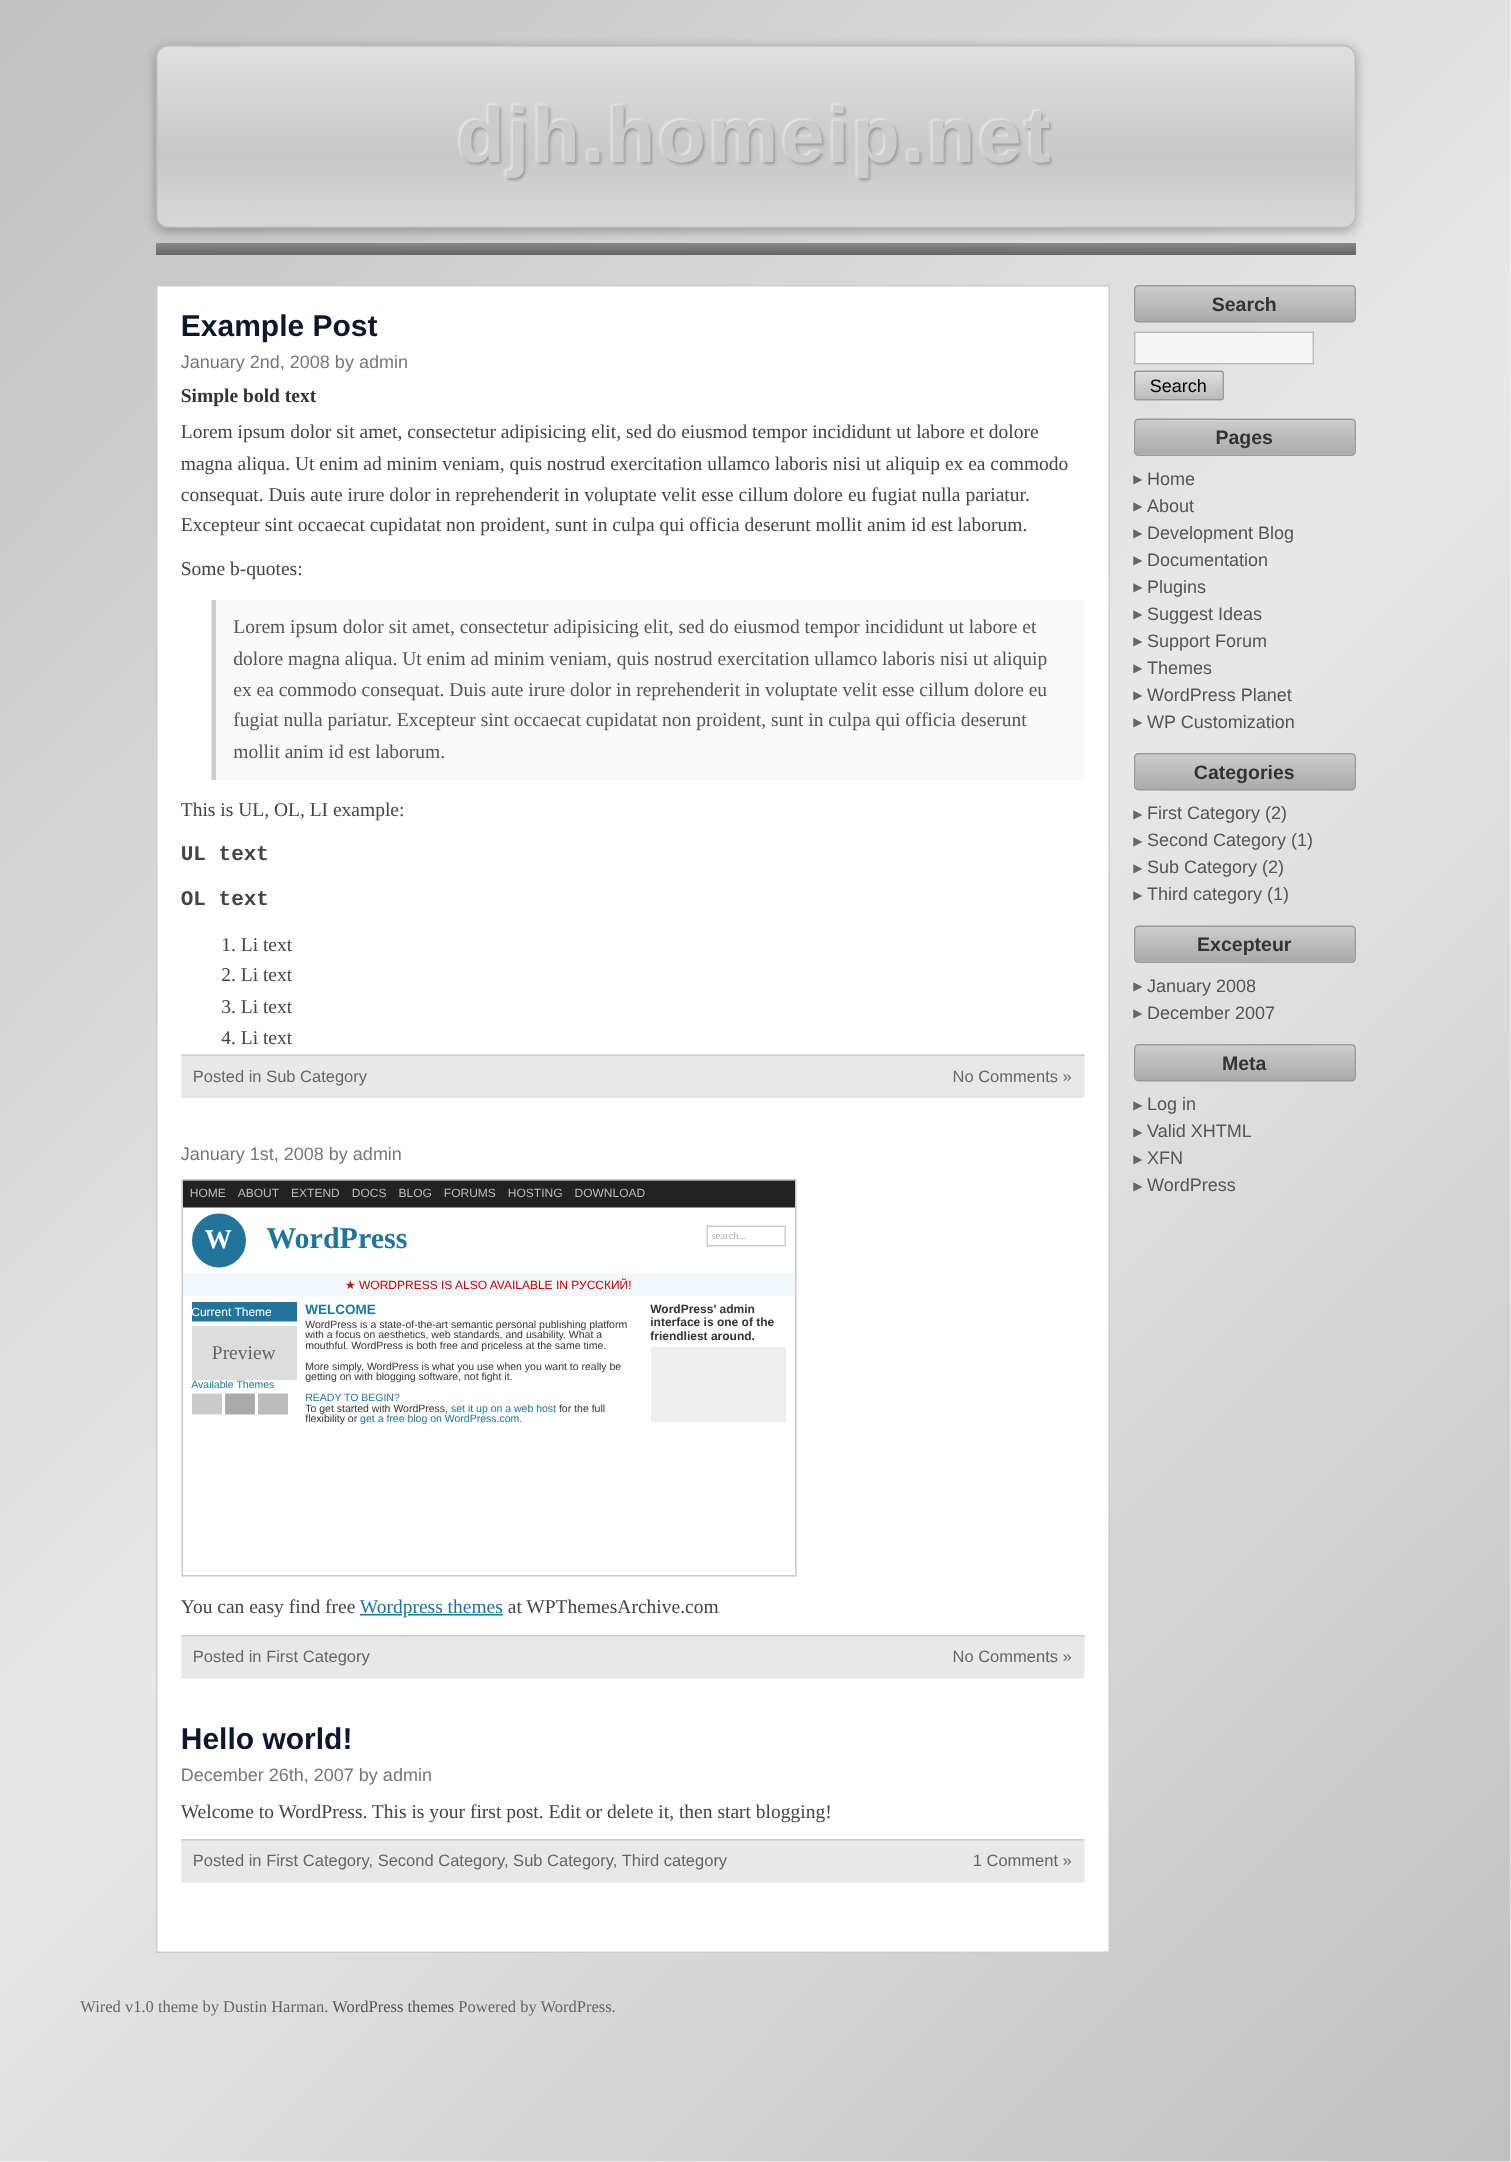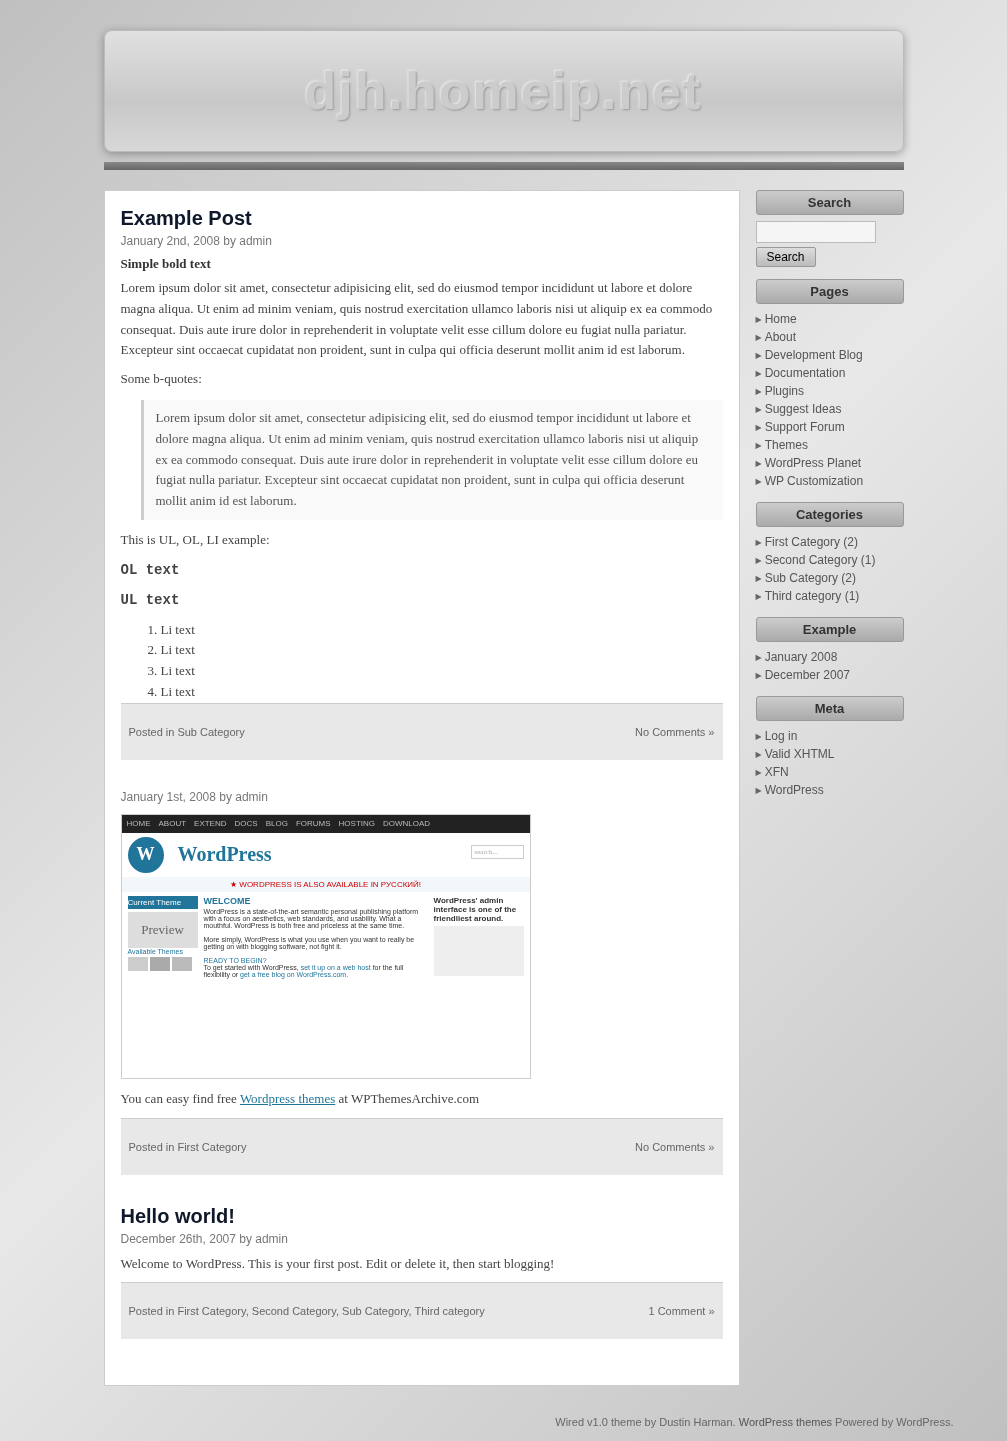--- a/index.html
+++ b/index.html
@@ -86,21 +86,21 @@
       margin: 10px 0 10px 20px;
       padding: 8px 12px;
       background: #f9f9f9;
       font-size: 13px;
       line-height: 1.6;
       color: #555;
     }
     .post-footer {
       background: #e8e8e8;
       border-top: 1px solid #ccc;
-      padding: 22px 8px;
+      padding: 8px 8px;
       font-size: 11px;
       color: #666;
       display: flex;
       justify-content: space-between;
       font-family: Arial, sans-serif;
     }
     ol.ol-list { margin-left: 40px; }
     .list-label { font-weight: bold; font-family: 'Courier New', monospace; font-size: 14px; margin-bottom: 4px; }
     .wp-logo-circle {
       width: 36px;
@@ -170,25 +170,25 @@
       display: flex;
       align-items: center;
       gap: 3px;
     }
     .sidebar-list li a::before {
       content: "▶";
       font-size: 8px;
       color: #666;
     }
     #footer {
-      text-align: right;
+      text-align: left;
       padding: 10px;
       font-size: 11px;
       color: #666;
-      font-family: Liberation Sans, sans-serif;
+      font-family: Liberation Serif, serif;
     }
     #footer a { color: #555; text-decoration: none; }
     .wp-img-container {
       margin: 10px 0;
       border: 1px solid #ccc;
       width: 410px;
       height: 265px;
       background: #eee;
       overflow: hidden;
     }
@@ -261,22 +261,22 @@
 
       <div class="post">
         <div class="post-title">Example Post</div>
         <div class="post-meta">January 2nd, 2008 by admin</div>
         <div class="bold-text">Simple bold text</div>
         <div class="post-content">
           <p>Lorem ipsum dolor sit amet, consectetur adipisicing elit, sed do eiusmod tempor incididunt ut labore et dolore magna aliqua. Ut enim ad minim veniam, quis nostrud exercitation ullamco laboris nisi ut aliquip ex ea commodo consequat. Duis aute irure dolor in reprehenderit in voluptate velit esse cillum dolore eu fugiat nulla pariatur. Excepteur sint occaecat cupidatat non proident, sunt in culpa qui officia deserunt mollit anim id est laborum.</p>
           <p>Some b-quotes:</p>
           <blockquote>Lorem ipsum dolor sit amet, consectetur adipisicing elit, sed do eiusmod tempor incididunt ut labore et dolore magna aliqua. Ut enim ad minim veniam, quis nostrud exercitation ullamco laboris nisi ut aliquip ex ea commodo consequat. Duis aute irure dolor in reprehenderit in voluptate velit esse cillum dolore eu fugiat nulla pariatur. Excepteur sint occaecat cupidatat non proident, sunt in culpa qui officia deserunt mollit anim id est laborum.</blockquote>
           <p>This is UL, OL, LI example:</p>
+          <p class="list-label">UL text</p>
           <p class="list-label">OL text</p>
-          <p class="list-label">UL text</p>
           <ol class="ol-list">
             <li>Li text</li>
             <li>Li text</li>
             <li>Li text</li>
             <li>Li text</li>
           </ol>
         </div>
         <div class="post-footer">
           <span>Posted in Sub Category</span>
           <span>No Comments »</span>
@@ -411,21 +411,21 @@
           <li>
               <a href="#">Sub Category (2)</a>
             </li>
           <li>
               <a href="#">Third category (1)</a>
             </li>
         </ul>
       </div>
 
       <div class="sidebar-box">
-        <div class="sidebar-header">Example</div>
+        <div class="sidebar-header">Excepteur</div>
         <ul class="sidebar-list">
           <li>
               <a href="#">January 2008</a>
             </li>
           <li>
               <a href="#">December 2007</a>
             </li>
         </ul>
       </div>
 

